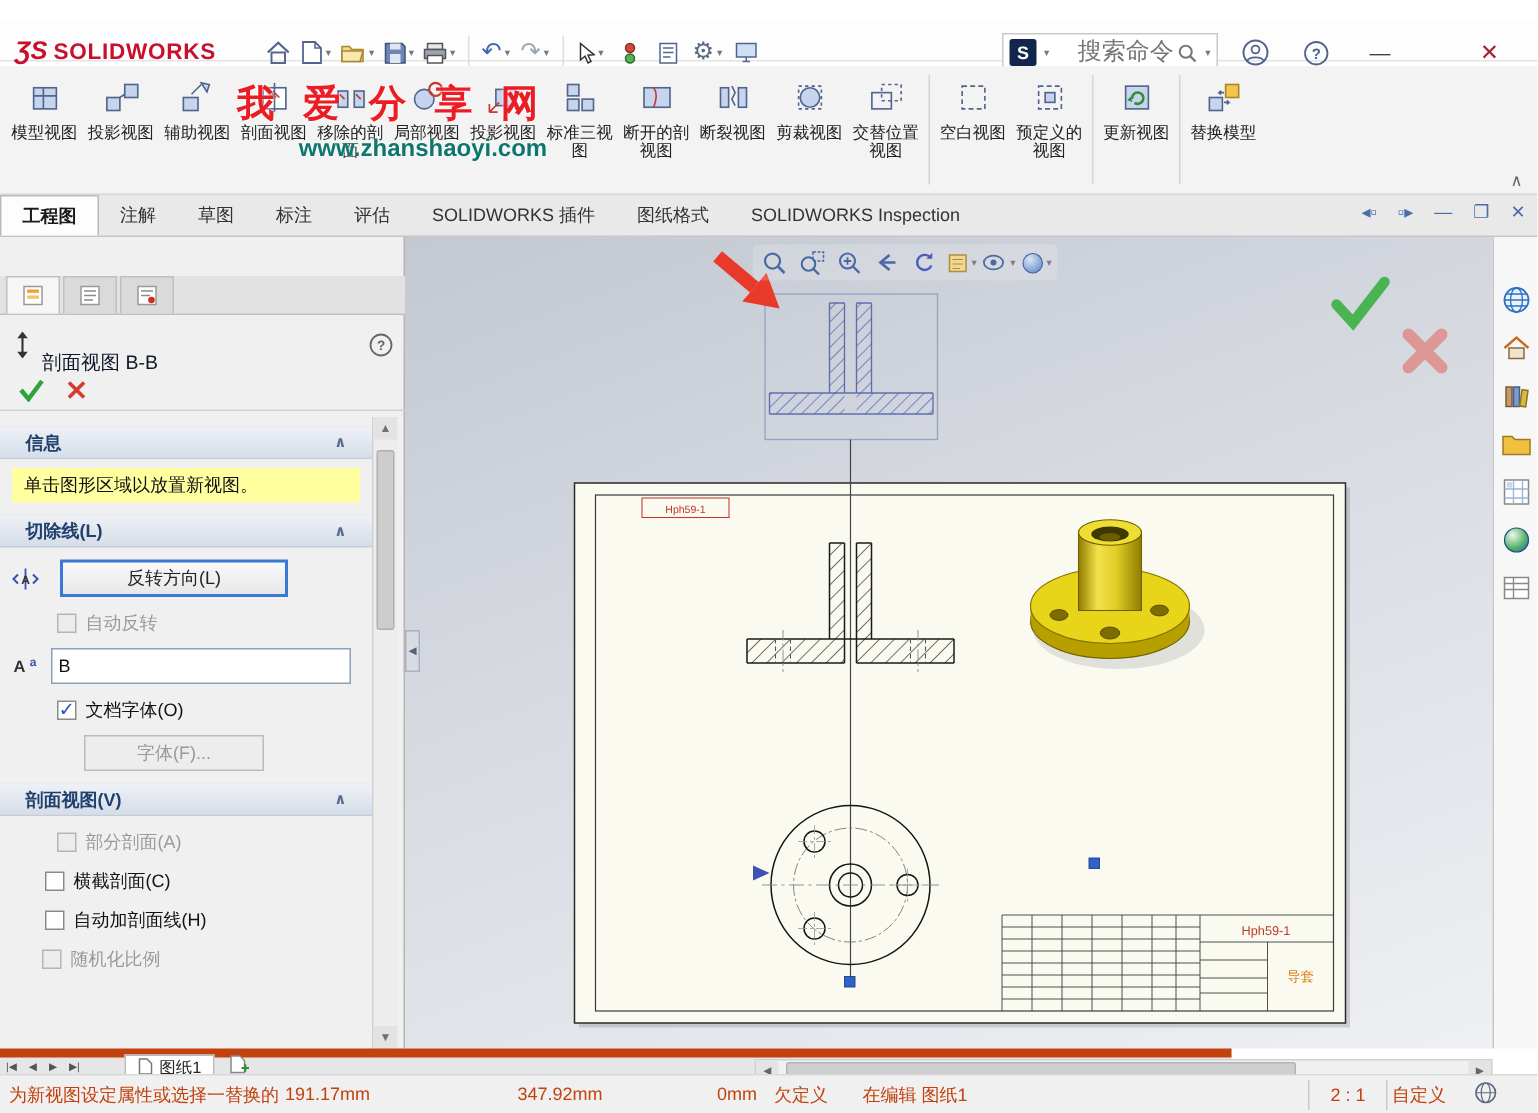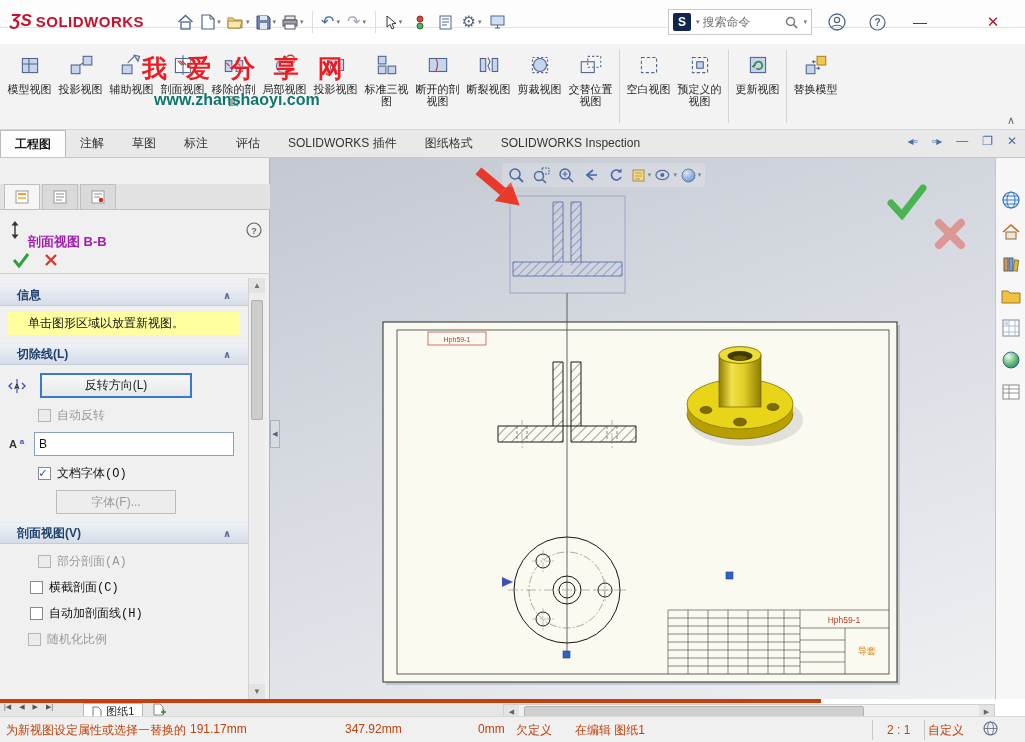--- a/index.html
+++ b/index.html
@@ -1,75 +1,75 @@
 <!DOCTYPE html>
 <html><head>
 <meta charset="utf-8">
 <style>
   * { margin:0; padding:0; box-sizing:border-box; }
   html,body { width:1025px; height:742px; overflow:hidden; }
   body { font-family:"Liberation Sans","DejaVu Sans",sans-serif; font-size:12px; color:#222; background:#fff; }
   #app { position:relative; width:1025px; height:742px; background:#fff; }
 
   
-  #titlebar { position:absolute; left:0; top:0; width:1025px; height:28px; background:#fdfdfd; border-bottom:1px solid #e3e3e3; }
+  #titlebar { position:absolute; left:0; top:13px; width:1025px; height:28px; background:#fdfdfd; border-bottom:1px solid #e3e3e3; }
   .logo { position:absolute; left:10px; top:11px; display:flex; align-items:center; gap:4px; }
   .logo-mark { color:#c8102e; font-weight:bold; font-style:italic; font-size:17px; }
   .logo-name { color:#c8102e; font-weight:bold; font-size:15px; letter-spacing:.5px; }
   .qat { position:absolute; left:172px; top:7px; display:flex; align-items:center; height:30px; }
   .tbtn { height:30px; min-width:26px; padding:0 3px; display:flex; align-items:center; justify-content:center; color:#51658c; cursor:default; }
   .caret { font-size:7px; color:#777; margin-left:2px; }
   .vsep { width:1px; height:22px; background:#ddd; margin:0 5px; }
   .uni { font-size:16px; line-height:16px; }
   #searchbox { position:absolute; left:668px; top:9px; width:144px; height:26px; border:1px solid #c9c9c9; background:#fff; display:flex; align-items:center; padding:0 4px; gap:3px; }
   .s-badge { width:18px; height:18px; background:#12264d; color:#fff; font-weight:bold; font-size:12px; display:flex; align-items:center; justify-content:center; border-radius:2px; }
-  #searchbox input { border:none; outline:none; flex:1; width:60px; font-size:12px; color:#555; font-family:inherit; background:transparent; }
+  #searchbox input { border:none; outline:none; flex:1; width:60px; font-size:16px; color:#555; font-family:inherit; background:transparent;text-align:right; }
   .tb-right { position:absolute; top:7px; height:30px; display:flex; align-items:center; justify-content:center; }
   .win-min { left:905px; width:30px; color:#444; font-size:14px; }
   .win-close { left:978px; width:30px; color:#a42031; font-size:15px; font-weight:bold; }
   .user-ico { left:822px; width:30px; } .help-ico { left:862px; width:30px; }
 
   
   #ribbon { position:absolute; left:0; top:44px; width:1025px; height:86px; background:#f3f3f3; border-bottom:1px solid #d7d7d7; }
   .cmds { display:flex; align-items:stretch; padding-left:4px; height:100%; }
   .cmd { width:51px; padding-top:6px; display:flex; flex-direction:column; align-items:center; cursor:default; }
   .cmd-ico { height:30px; display:flex; align-items:center; justify-content:center; }
   .cmd-lbl { font-size:11px; line-height:12px; text-align:center; color:#222; margin-top:3px; word-break:break-all; }
   .gsep { width:1px; background:#d4d4d4; margin:6px 3px; }
-  #watermark { position:absolute; left:142px; top:8px; z-index:5; pointer-events:none; }
+  #watermark { position:absolute; left:158px; top:8px; z-index:5; pointer-events:none;text-align:right; }
   #wm1 { color:#ec1c24; font-size:25px; font-weight:bold; letter-spacing:6px; text-shadow:0 0 2px #fff; }
   #wm2 { color:#0f766e; font-size:16px; font-weight:bold; margin-top:6px; text-shadow:0 0 2px #fff;margin-left:12px; }
   #ribbon-collapse { position:absolute; right:10px; bottom:2px; color:#666; font-size:11px; }
 
   
   #tabrow { position:absolute; left:0; top:130px; width:1025px; height:28px; background:#e9e9e9; border-bottom:1px solid #c6c6c6; display:flex; align-items:flex-end; }
   .tab { height:27px; line-height:26px; padding:0 14px; font-size:12px; color:#333; cursor:default; }
   .tab.active { background:#fdfdfd; border:1px solid #bbb; border-bottom:none; color:#1a1a1a; font-weight:bold; }
   .doc-ctl { position:absolute; right:8px; top:4px; display:flex; gap:14px; color:#4a6fa5; font-size:12px; align-items:center; }
   .doc-ctl span { cursor:default; }
 
   
   #panel { position:absolute; left:0; top:158px; width:270px; height:541px; background:#f0f0f0; border-right:1px solid #b5b5b5; }
   .p-tabs { position:absolute; left:0; top:26px; width:270px; height:26px; background:#e2e2e2; border-bottom:1px solid #c0c0c0; display:flex; padding-left:4px; }
   .p-tab { width:36px; height:25px; display:flex; align-items:center; justify-content:center; border:1px solid #c0c0c0; border-bottom:none; background:#dadada; margin-right:2px; }
   .p-tab.active { background:#f6f6f6; }
   .p-title { position:absolute; left:0; top:58px; width:270px; height:28px; display:flex; align-items:center; padding:0 8px; gap:6px; }
-  .p-title .t { font-size:13px; font-weight:bold; color:#a21caf; flex:1;margin-top:24px; }
+  .p-title .t { font-size:13px; font-weight:normal; color:#0f172a; flex:1;margin-top:24px; }
   .p-actions { position:absolute; left:0; top:88px; width:270px; height:28px; display:flex; align-items:center; gap:14px; padding-left:12px; border-bottom:1px solid #cfcfcf; }
   .p-body { position:absolute; left:0; top:120px; width:248px; bottom:0; overflow:hidden; }
   .sec-h { height:22px; margin-top:8px; background:linear-gradient(#eef1f6,#d5dde8); border-top:1px solid #e8ecf2; border-bottom:1px solid #c3cdda; color:#20406e; font-weight:bold; display:flex; align-items:center; padding:0 17px; }
   .sec-h .chev { margin-left:auto; color:#5b6d8d; font-size:10px; }
-  .info-msg { margin:6px 8px 2px 8px; background:#ffffa0; padding:3px 20px; font-size:12px; color:#111; }
+  .info-msg { margin:6px 8px 2px 8px; background:#ffffa0; padding:3px 8px; font-size:12px; color:#111; }
   .prow { display:flex; align-items:center; margin-top:8px; }
   .picon { width:22px; height:22px; margin-left:6px; display:flex; align-items:center; justify-content:center; }
   .btn { font-family:inherit; font-size:12px; color:#222; background:linear-gradient(#f8f8f8,#e8e8e8); border:1px solid #9b9b9b; height:25px; padding:0 10px; }
   .btn.focus-blue { border:2px solid #3a78d6; width:152px; margin-left:12px; }
   .btn.disabled { color:#9a9a9a; background:#ededed; border:1px solid #bcbcbc; width:120px; margin-left:56px; height:24px; }
   .txt { margin-left:6px; width:200px; height:24px; border:1px solid #8aa0bd; background:#fff; font-family:inherit; font-size:12px; padding:0 4px; color:#111; }
-  .cbrow { display:flex; align-items:center; gap:6px; margin-top:9px;font-family:Liberation Mono, monospace; }
+  .cbrow { display:flex; align-items:center; gap:6px; margin-top:9px; }
   .cb { width:13px; height:13px; background:#fff; border:1px solid #8a8a8a; position:relative; flex:none; }
   .cb.checked::after { content:"✓"; position:absolute; left:0px; top:-3px; color:#2457c5; font-size:13px; font-weight:bold; }
   .cb.dis { background:#ececec; border-color:#b5b5b5; }
   .cb-label { font-size:12px; color:#111; }
   .cb-label.dis { color:#9a9a9a; }
   .ml30{margin-left:30px;} .ml38{margin-left:38px;} .ml56{margin-left:28px;}
   .p-scroll { position:absolute; left:248px; top:120px; width:17px; bottom:0; background:#ededed; border-left:1px solid #d2d2d2; }
   .p-scroll .arr { position:absolute; left:0; width:16px; height:15px; color:#707070; font-size:8px; display:flex; align-items:center; justify-content:center; background:#e3e3e3; }
   .p-scroll .thumb { position:absolute; left:2px; top:22px; width:12px; height:120px; background:#cdcdcd; border:1px solid #b0b0b0; border-radius:2px; }
   #panel-splitter { position:absolute; left:270px; top:420px; width:10px; height:28px; background:#d7dbe2; border:1px solid #aab2c0; display:flex; align-items:center; justify-content:center; font-size:7px; color:#55617a; z-index:4; }
@@ -80,21 +80,21 @@
   .hud-btn { width:22px; height:22px; display:flex; align-items:center; justify-content:center; opacity:.9; }
   #bigcheck { position:absolute; left:616px; top:24px; }
   #bigx { position:absolute; left:662px; top:58px; }
 
   
   #taskpane { position:absolute; left:995px; top:158px; width:30px; height:541px; background:#f7f7f7; border-left:1px solid #c5c5c5; }
   .tp-ico { width:24px; height:24px; margin:8px auto 0 auto; display:flex; align-items:center; justify-content:center; }
   .tp-ico:first-child { margin-top:30px; }
 
   
-  #bottombar { position:absolute; left:0; top:699px; width:821px; height:17px; background:#e6e6e6; border-top:4px solid #c2410c; display:flex; }
+  #bottombar { position:absolute; left:0; top:699px; width:821px; height:17px; background:#e6e6e6; border-top:6px solid #c2410c; display:flex; align-items:center; }
   .sh-nav { font-size:7px; color:#555; padding:0 4px; }
   #sheettab { display:flex; align-items:center; gap:4px; background:#fff; border:1px solid #b9b9b9; border-bottom:none; height:16px; padding:0 8px; margin-left:26px; font-size:11px; }
   .addsheet { margin-left:10px; }
   #hscroll { position:absolute; left:503px; top:1px; width:492px; height:15px; background:#f0f0f0; border:1px solid #d0d0d0; }
   #hscroll .arr { position:absolute; top:0; width:15px; height:13px; font-size:7px; color:#666; display:flex; align-items:center; justify-content:center; background:#e4e4e4; }
   #hscroll .thumb { position:absolute; left:20px; top:1px; width:340px; height:11px; background:#cfcfcf; border:1px solid #b3b3b3; border-radius:2px; }
 
   #statusbar { position:absolute; left:0; top:716px; width:1025px; height:26px; background:#f0f0f0; border-top:1px solid #d9d9d9; font-size:12px; color:#c2410c; }
   .st { position:absolute; top:5px; white-space:nowrap; }
   .st-hint { left:6px; width:180px; overflow:hidden; text-overflow:clip; }

